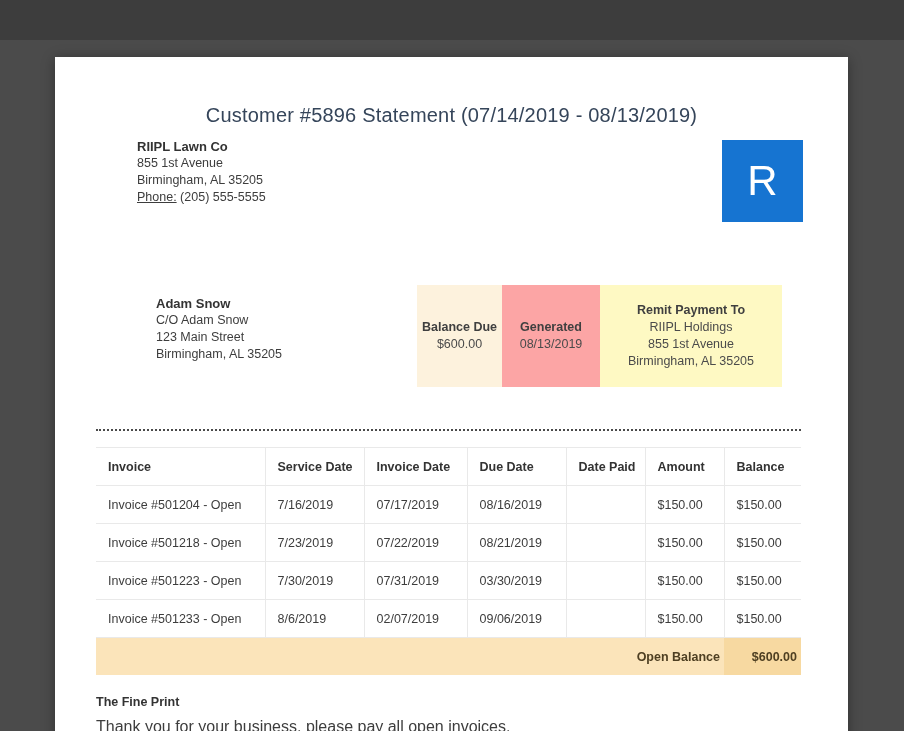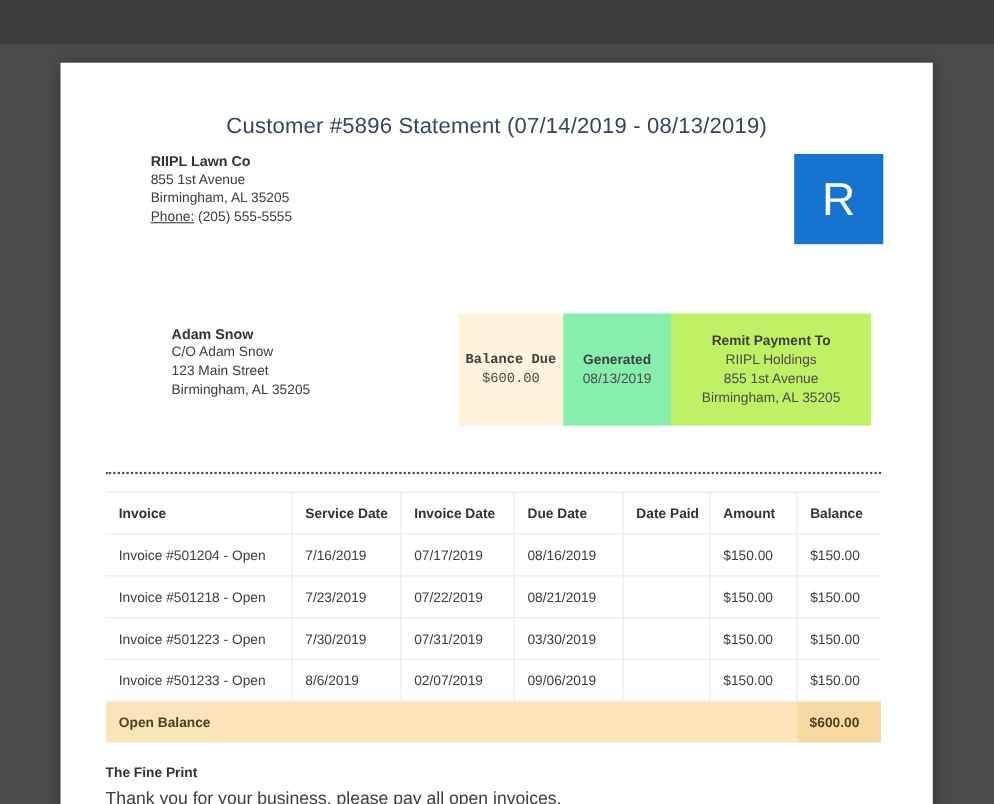--- a/index.html
+++ b/index.html
@@ -39,43 +39,43 @@
   .customer .name { font-weight:bold; font-size:13px; color:#333333; }
   .summary {
     position:absolute; left:362px; top:228px; width:384px; height:102px;
     display:flex;
   }
   .cell {
     display:flex; flex-direction:column; justify-content:center;
     text-align:center; font-size:12.5px; color:#4b4b4b; line-height:17px;
   }
   .cell .label { font-weight:bold; color:#3f3f3f; }
-  .cell-balance { width:95px; background:#fdf2dd;font-family:Liberation Mono, monospace; }
-  .cell-generated { width:98px; background:#86efac; }
-  .cell-remit { width:182px; background:#bef264; }
+  .cell-balance { width:85px; background:#fdf2dd; }
+  .cell-generated { width:98px; background:#fca5a5; }
+  .cell-remit { width:182px; background:#fef9c3; }
   .divider {
     position:absolute; left:41px; top:372px; width:705px; height:0;
     border-top:2px dotted #4a4a4a;
   }
   table.stmt {
     position:absolute; left:41px; top:390px; width:705px;
     border-collapse:collapse; table-layout:fixed;
     font-size:12.5px; color:#3d3d3d;
     border-top:1px solid #e9e9e9;
   }
   table.stmt th, table.stmt td {
     height:37px; padding:0 4px 0 12px; text-align:left;
     border-bottom:1px solid #e9e9e9; border-right:1px solid #e9e9e9;
     overflow:hidden; white-space:nowrap;
   }
   table.stmt th { font-weight:bold; color:#333333; }
   table.stmt th:last-child, table.stmt td:last-child { border-right:none; }
   tr.footer td {
     border-right:none; border-bottom:none;
-    font-weight:bold; color:#4e3f22;
+    font-weight:bold; color:#4e3f22;text-align:right;
   }
   tr.footer td.label-cell { background:#fbe4ba; }
   tr.footer td.value-cell { background:#f7d9a1; }
   .fine-title {
     position:absolute; left:41px; top:638px;
     font-size:12.5px; font-weight:bold; color:#333333;
   }
   .fine-body {
     position:absolute; left:41px; top:661px;
     font-size:16px; color:#3d3d3d;

